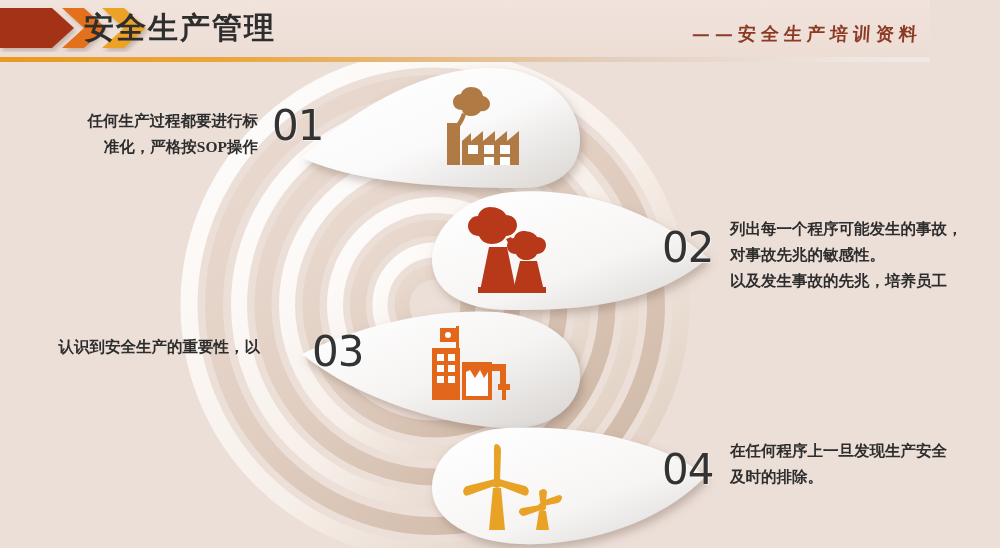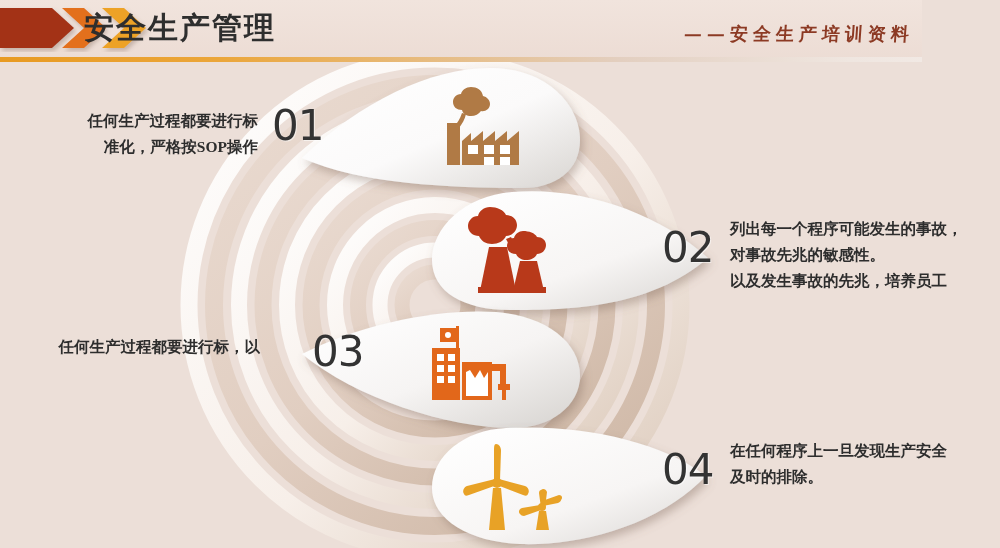--- a/index.html
+++ b/index.html
@@ -6,21 +6,21 @@
   body{
     width:1000px;height:548px;overflow:hidden;
     font-family:"Liberation Sans","DejaVu Sans",sans-serif;
     background:#ecdfd8;
     position:relative;
   }
   #stage{position:absolute;inset:0;width:1000px;height:548px;overflow:hidden;}
 
   
   .header{position:absolute;left:0;top:0;width:922px;height:62px;
-    background:linear-gradient(180deg,#f1e4dd 0%,#ecdcd4 100%);overflow:hidden;}
+    background:linear-gradient(180deg,#f1e4dd 0%,#ecdcd4 100%);overflow:hidden;padding-left:8px;}
   .hdr-arrows{position:absolute;left:0;top:4px;width:220px;height:48px;}
   .hdr-title{position:absolute;left:84px;top:8px;font-size:30px;font-weight:bold;
     color:#2e2e2e;letter-spacing:2px;line-height:40px;
     font-family:"DejaVu Sans","Liberation Sans",sans-serif;}
   .hdr-sub{position:absolute;right:8px;top:22px;font-size:18px;color:#8c3a24;
     letter-spacing:5px;font-weight:bold;
     font-family:"DejaVu Serif","Liberation Serif",serif;
     transform:skewX(-4deg);}
   .hdr-rule{position:absolute;left:0;top:57px;width:1000px;height:5px;
     background:linear-gradient(90deg,#e89a22 0%,#eba63a 22%,#e3cfc0 62%,#efe6e0 85%,#f4ece8 100%);}
@@ -225,21 +225,21 @@
     <div>准化，严格按SOP操作</div>
   </div>
 
   <div class="txt left-al" style="left:730px;top:216px;width:266px;">
     <div>列出每一个程序可能发生的事故，</div>
     <div>对事故先兆的敏感性。</div>
     <div>以及发生事故的先兆，培养员工</div>
   </div>
 
   <div class="txt right-al" style="left:10px;top:334px;width:250px;">
-    <div>任何生产过程都要进行标，以</div>
+    <div>认识到安全生产的重要性，以</div>
   </div>
 
   <div class="txt left-al" style="left:730px;top:438px;width:266px;">
     <div>在任何程序上一旦发现生产安全</div>
     <div>及时的排除。</div>
   </div>
 
   <div class="header">
     <div class="hdr-arrows">
       <svg width="220" height="48" viewBox="0 0 220 48">

